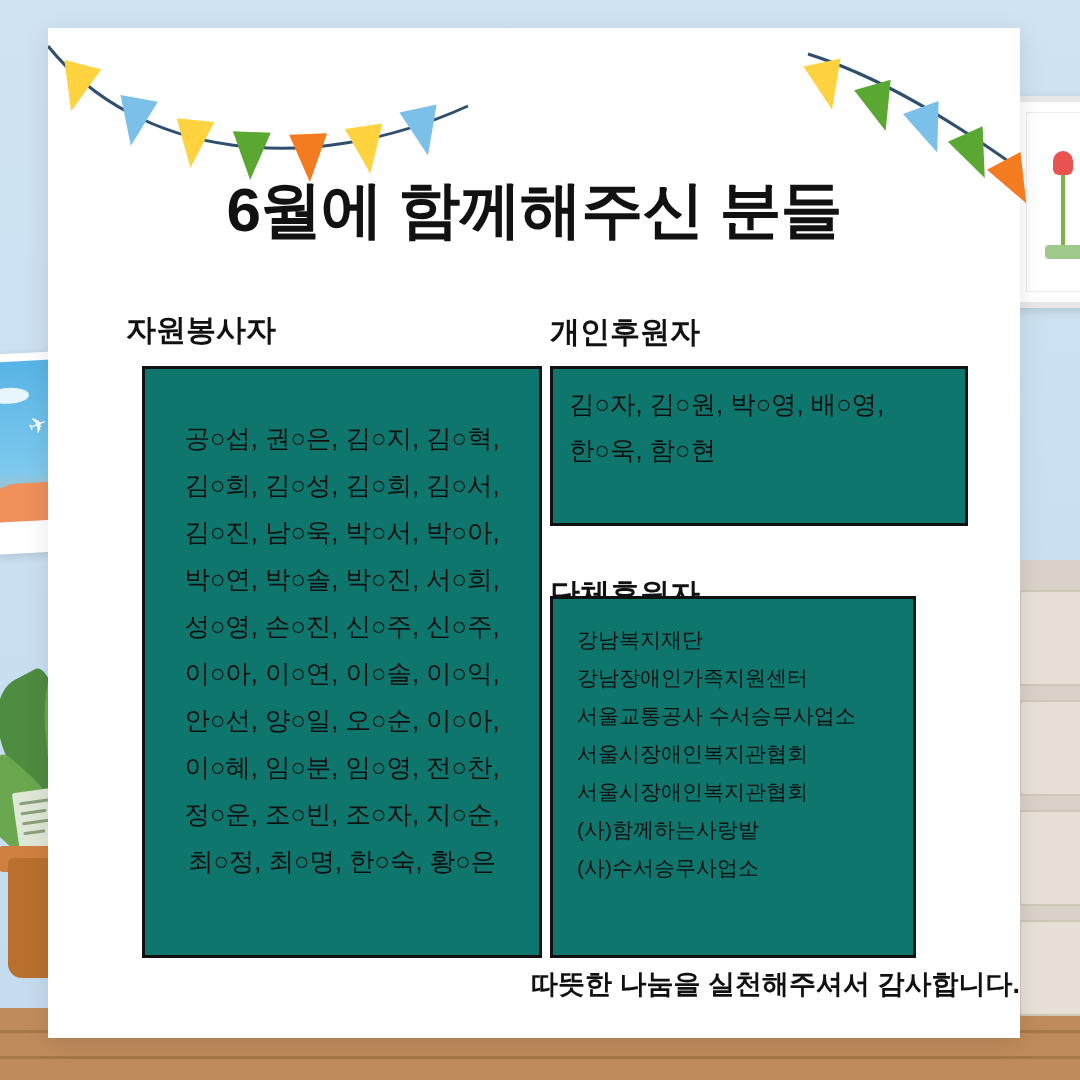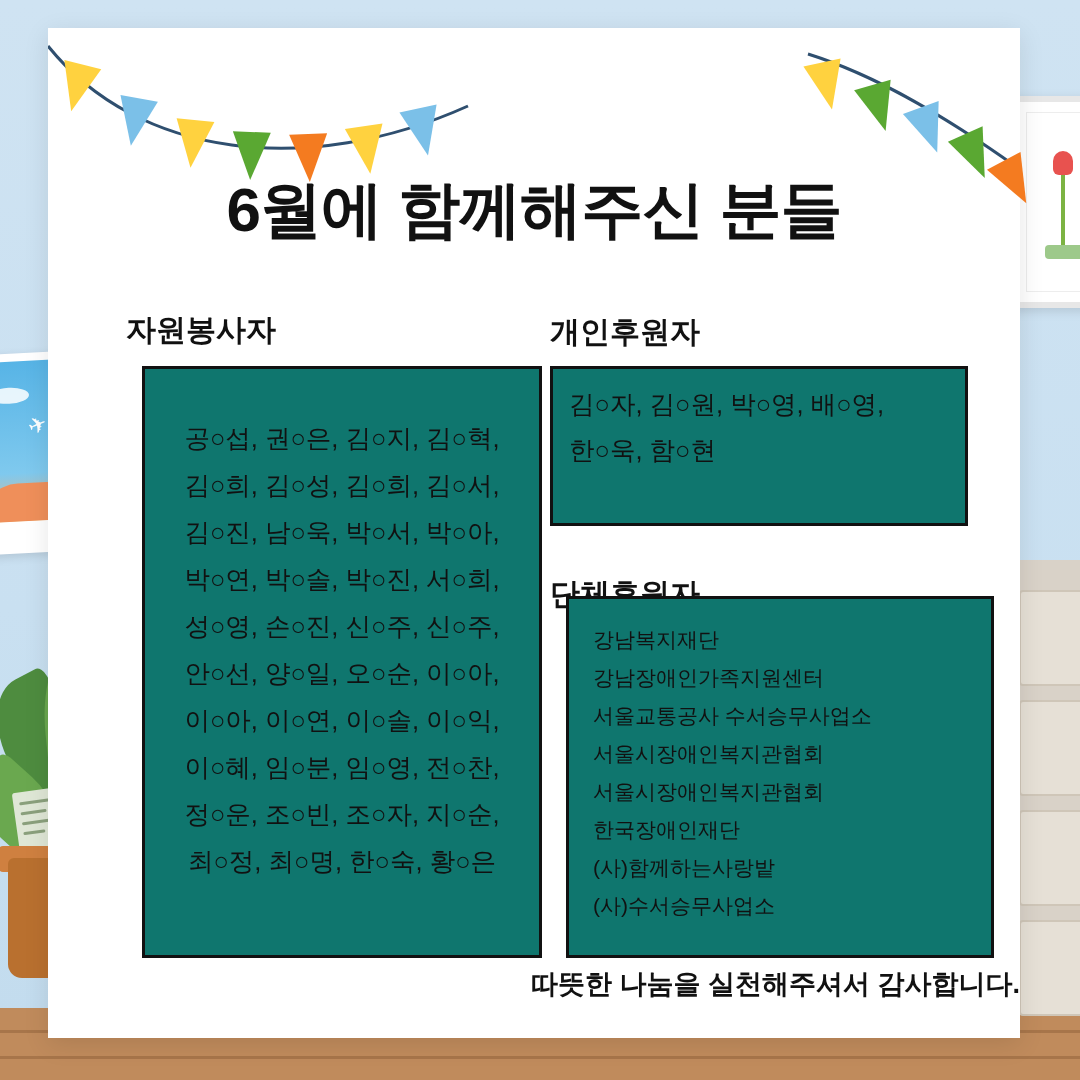--- a/index.html
+++ b/index.html
@@ -162,21 +162,21 @@
   #don-list {
     position: absolute; left: 0; right: 0; top: 12px;
     padding: 0 16px;
     font-size: 25.5px;
     line-height: 46px;
     color: #111;
     font-weight: 500;
   }
 
   #org-head { left: 502px; top: 513px; margin-top: 33px; }
-  #org-box  { left: 502px; top: 568px; width: 428px; height: 362px; margin-left: 16px; }
+  #org-box  { left: 502px; top: 568px; width: 366px; height: 362px; }
   #org-list {
     position: absolute; left: 0; right: 0; top: 22px;
     padding: 0 24px;
     font-size: 21px;
     line-height: 38px;
     color: #111;
     font-weight: 500;
   }
 
   #footer {
@@ -264,22 +264,22 @@
     <div id="title">6월에 함께해주신 분들</div>
 
     <div class="col-head" id="vol-head">자원봉사자</div>
     <div class="box" id="vol-box">
       <div id="vol-list">
         <div>공○섭, 권○은, 김○지, 김○혁,</div>
         <div>김○희, 김○성, 김○희, 김○서,</div>
         <div>김○진, 남○욱, 박○서, 박○아,</div>
         <div>박○연, 박○솔, 박○진, 서○희,</div>
         <div>성○영, 손○진, 신○주, 신○주,</div>
+        <div>이○아, 이○연, 이○솔, 이○익,</div>
         <div>안○선, 양○일, 오○순, 이○아,</div>
-        <div>이○아, 이○연, 이○솔, 이○익,</div>
         <div>이○혜, 임○분, 임○영, 전○찬,</div>
         <div>정○운, 조○빈, 조○자, 지○순,</div>
         <div>최○정, 최○명, 한○숙, 황○은</div>
       </div>
     </div>
 
     <div class="col-head" id="don-head">개인후원자</div>
     <div class="box" id="don-box">
       <div id="don-list">
         <div>김○자, 김○원, 박○영, 배○영,</div>
@@ -288,21 +288,20 @@
     </div>
 
     <div class="col-head" id="org-head">단체후원자</div>
     <div class="box" id="org-box">
       <div id="org-list">
         <div>강남복지재단</div>
         <div>강남장애인가족지원센터</div>
         <div>서울교통공사 수서승무사업소</div>
         <div>서울시장애인복지관협회</div>
         <div>서울시장애인복지관협회</div>
-        <div>한국장애인재단</div>
         <div>(사)함께하는사랑밭</div>
         <div>(사)수서승무사업소</div>
       </div>
     </div>
 
     <div id="footer">따뜻한 나눔을 실천해주셔서 감사합니다.</div>
 
   </div>
 </div>
 

